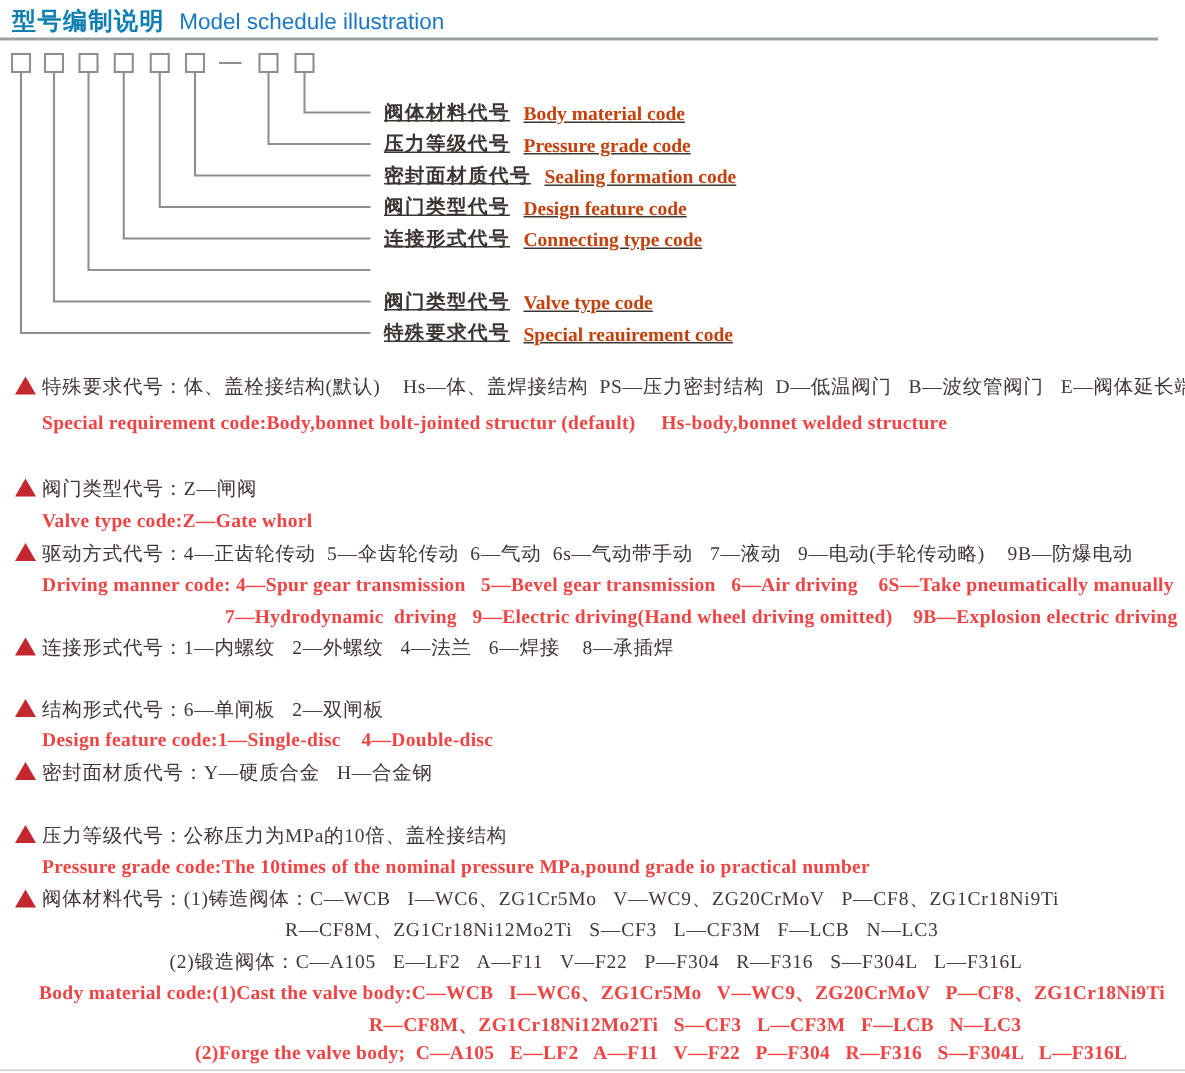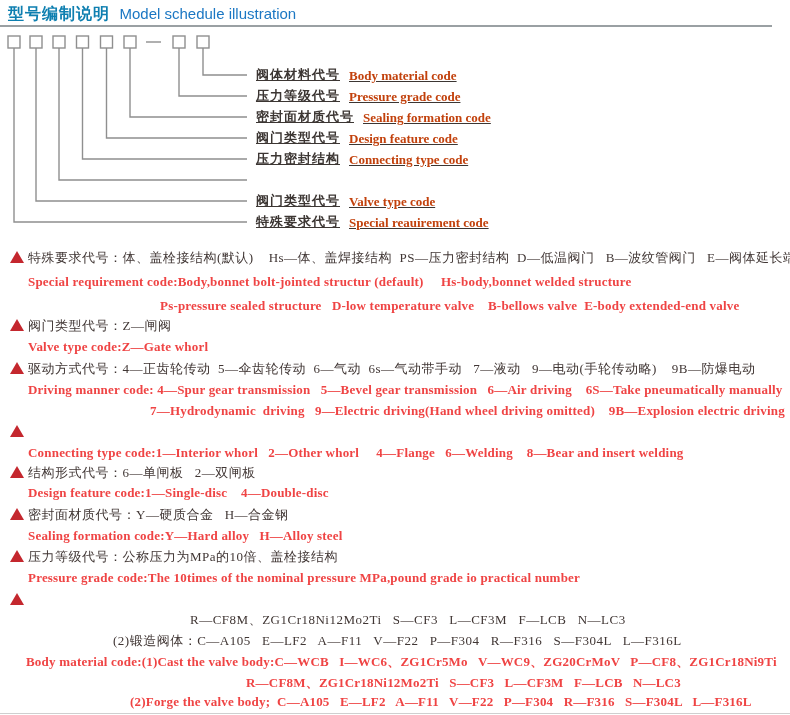--- a/index.html
+++ b/index.html
@@ -71,62 +71,61 @@
   </div>
   <div class="dlabel" style="top:108px">
     <span class="dl-cn">密封面材质代号</span>
     <span class="dl-en">Sealing formation code</span>
   </div>
   <div class="dlabel" style="top:129px">
     <span class="dl-cn">阀门类型代号</span>
     <span class="dl-en">Design feature code</span>
   </div>
   <div class="dlabel" style="top:150px">
-    <span class="dl-cn">压力密封结构</span>
+    <span class="dl-cn">连接形式代号</span>
     <span class="dl-en">Connecting type code</span>
   </div>
   <div class="dlabel" style="top:192px">
     <span class="dl-cn">阀门类型代号</span>
     <span class="dl-en">Valve type code</span>
   </div>
   <div class="dlabel" style="top:213px">
     <span class="dl-cn">特殊要求代号</span>
     <span class="dl-en">Special reauirement code</span>
   </div>
 
   <div class="tri" style="top:251px"></div>
   <div class="line cn" style="top:250px;left:28px">特殊要求代号：体、盖栓接结构(默认)    Hs—体、盖焊接结构  PS—压力密封结构  D—低温阀门   B—波纹管阀门   E—阀体延长端阀门</div>
   <div class="line en" style="top:274px;left:28px">Special requirement code:Body,bonnet bolt-jointed structur (default)     Hs-body,bonnet welded structure</div>
-  <div class="line en" style="top:298px;left:160px">Ps-pressure sealed structure   D-low temperature valve    B-bellows valve  E-body extended-end valve</div>
 
   <div class="tri" style="top:319px"></div>
   <div class="line cn" style="top:318px;left:28px">阀门类型代号：Z—闸阀</div>
   <div class="line en" style="top:339px;left:28px">Valve type code:Z—Gate whorl</div>
 
   <div class="tri" style="top:362px"></div>
   <div class="line cn" style="top:361px;left:28px">驱动方式代号：4—正齿轮传动  5—伞齿轮传动  6—气动  6s—气动带手动   7—液动   9—电动(手轮传动略)    9B—防爆电动</div>
   <div class="line en" style="top:382px;left:28px">Driving manner code: 4—Spur gear transmission   5—Bevel gear transmission   6—Air driving    6S—Take pneumatically manually</div>
   <div class="line en" style="top:403px;left:150px">7—Hydrodynamic  driving   9—Electric driving(Hand wheel driving omitted)    9B—Explosion electric driving</div>
 
   <div class="tri" style="top:425px"></div>
-  <div class="line en" style="top:445px;left:28px">Connecting type code:1—Interior whorl   2—Other whorl     4—Flange   6—Welding    8—Bear and insert welding</div>
+  <div class="line cn" style="top:424px;left:28px">连接形式代号：1—内螺纹   2—外螺纹   4—法兰   6—焊接    8—承插焊</div>
 
   <div class="tri" style="top:466px"></div>
   <div class="line cn" style="top:465px;left:28px">结构形式代号：6—单闸板   2—双闸板</div>
   <div class="line en" style="top:485px;left:28px">Design feature code:1—Single-disc    4—Double-disc</div>
 
   <div class="tri" style="top:508px"></div>
   <div class="line cn" style="top:507px;left:28px">密封面材质代号：Y—硬质合金   H—合金钢</div>
-  <div class="line en" style="top:528px;left:28px">Sealing formation code:Y—Hard alloy   H—Alloy steel</div>
 
   <div class="tri" style="top:550px"></div>
   <div class="line cn" style="top:549px;left:28px">压力等级代号：公称压力为MPa的10倍、盖栓接结构</div>
   <div class="line en" style="top:570px;left:28px">Pressure grade code:The 10times of the nominal pressure MPa,pound grade io practical number</div>
 
   <div class="tri" style="top:593px"></div>
+  <div class="line cn" style="top:591px;left:28px">阀体材料代号：(1)铸造阀体：C—WCB   I—WC6、ZG1Cr5Mo   V—WC9、ZG20CrMoV   P—CF8、ZG1Cr18Ni9Ti</div>
   <div class="line cn" style="top:612px;left:190px">R—CF8M、ZG1Cr18Ni12Mo2Ti   S—CF3   L—CF3M   F—LCB   N—LC3</div>
   <div class="line cn" style="top:633px;left:113px">(2)锻造阀体：C—A105   E—LF2   A—F11   V—F22   P—F304   R—F316   S—F304L   L—F316L</div>
   <div class="line en" style="top:654px;left:26px">Body material code:(1)Cast the valve body:C—WCB   I—WC6、ZG1Cr5Mo   V—WC9、ZG20CrMoV   P—CF8、ZG1Cr18Ni9Ti</div>
   <div class="line en" style="top:675px;left:246px">R—CF8M、ZG1Cr18Ni12Mo2Ti   S—CF3   L—CF3M   F—LCB   N—LC3</div>
   <div class="line en" style="top:694px;left:130px">(2)Forge the valve body;  C—A105   E—LF2   A—F11   V—F22   P—F304   R—F316   S—F304L   L—F316L</div>
 
   <div class="bottom-rule"></div>
 </div>
 
 </body></html>

